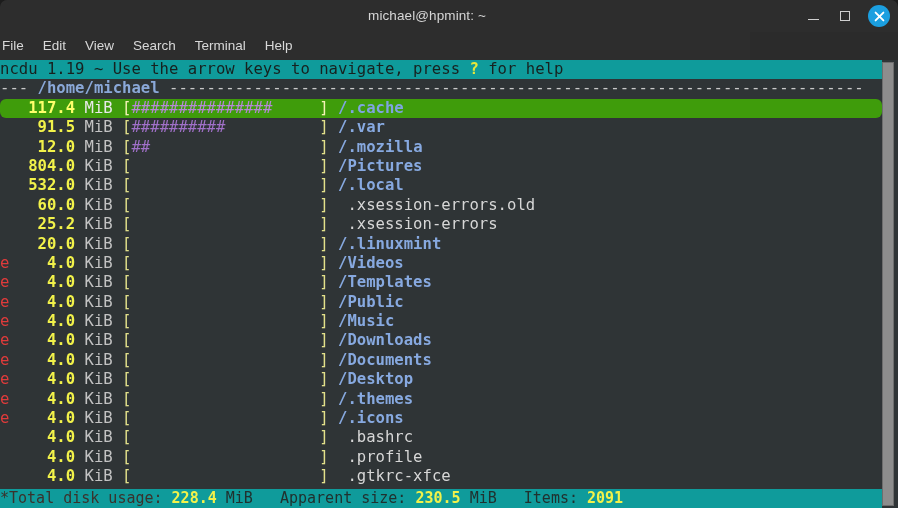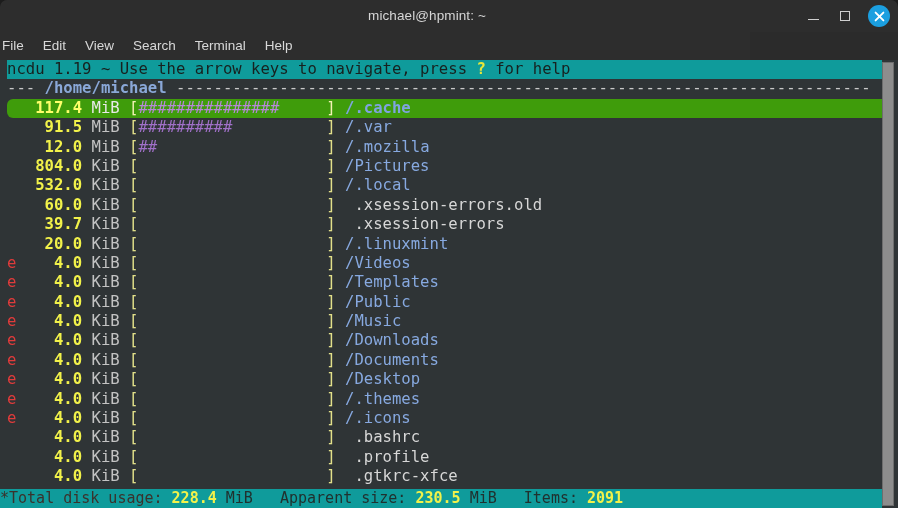--- a/index.html
+++ b/index.html
@@ -110,21 +110,21 @@
   .term {
     position: absolute;
     left: 0; top: 60px;
     width: 898px;
     height: 448px;
     background: #2f3436;
     overflow: hidden;
   }
   .screen {
     position: absolute;
-    left: 7px; top: 0;
+    left: 0; top: 0;
     width: 882px;
     height: 448px;
     overflow: hidden;
   }
 
   .line {
     height: 19.4px;
     line-height: 19.4px;
     font-size: 15.6px;
     white-space: pre;
@@ -169,21 +169,21 @@
   .row .flag { color: #e03b3b; }
   .row .flag-blank { color: transparent; }
   .row .size { color: #f2f24a; font-weight: bold; }
   .row.selected .size { color: #ffff6b; font-weight: bold; }
   .row .unit { color: #c3c3c3; }
   .row.selected .unit { color: #e9e9e9; }
   .row .brk { color: #e2e08a; }
   .row.selected .brk { color: #f4f2b6; }
   .row .hash { color: #a070c8; }
   .row.selected .hash { color: #b788d8; }
-  .row .dirname { color: #87a9e0; font-weight: normal; }
+  .row .dirname { color: #87a9e0; font-weight: bold; }
   .row.selected .dirname { color: #7fa4e0; font-weight: bold; }
   .row .filename { color: #d7d7d7; }
 
   
   .scrollbar {
     position: absolute;
     right: 4px;
     top: 0;
     width: 12px;
     height: 448px;
@@ -238,21 +238,21 @@
 
       <div class="line pathline"><span class="dash">--- </span><span class="pth">/home/michael</span><span class="dash" id="path-trail"> --------------------------------------------------------------------------</span></div>
 
       <div id="rows">
           <div class="line row selected"><span class="flag-blank"> </span><span>  </span><span class="size">117.4</span><span class="unit"> MiB </span><span class="brk">[</span><span class="hash">###############</span><span>     </span><span class="brk">]</span><span class="dirname"> /.cache</span></div>
           <div class="line row"><span class="flag-blank"> </span><span>   </span><span class="size">91.5</span><span class="unit"> MiB </span><span class="brk">[</span><span class="hash">##########</span><span>          </span><span class="brk">]</span><span class="dirname"> /.var</span></div>
           <div class="line row"><span class="flag-blank"> </span><span>   </span><span class="size">12.0</span><span class="unit"> MiB </span><span class="brk">[</span><span class="hash">##</span><span>                  </span><span class="brk">]</span><span class="dirname"> /.mozilla</span></div>
           <div class="line row"><span class="flag-blank"> </span><span>  </span><span class="size">804.0</span><span class="unit"> KiB </span><span class="brk">[</span><span class="hash"></span><span>                    </span><span class="brk">]</span><span class="dirname"> /Pictures</span></div>
           <div class="line row"><span class="flag-blank"> </span><span>  </span><span class="size">532.0</span><span class="unit"> KiB </span><span class="brk">[</span><span class="hash"></span><span>                    </span><span class="brk">]</span><span class="dirname"> /.local</span></div>
           <div class="line row"><span class="flag-blank"> </span><span>   </span><span class="size">60.0</span><span class="unit"> KiB </span><span class="brk">[</span><span class="hash"></span><span>                    </span><span class="brk">]</span><span class="filename">  .xsession-errors.old</span></div>
-          <div class="line row"><span class="flag-blank"> </span><span>   </span><span class="size">39.7</span><span class="unit"> KiB </span><span class="brk">[</span><span class="hash"></span><span>                    </span><span class="brk">]</span><span class="filename">  .xsession-errors</span></div>
+          <div class="line row"><span class="flag-blank"> </span><span>   </span><span class="size">25.2</span><span class="unit"> KiB </span><span class="brk">[</span><span class="hash"></span><span>                    </span><span class="brk">]</span><span class="filename">  .xsession-errors</span></div>
           <div class="line row"><span class="flag-blank"> </span><span>   </span><span class="size">20.0</span><span class="unit"> KiB </span><span class="brk">[</span><span class="hash"></span><span>                    </span><span class="brk">]</span><span class="dirname"> /.linuxmint</span></div>
           <div class="line row"><span class="flag">e</span><span>    </span><span class="size">4.0</span><span class="unit"> KiB </span><span class="brk">[</span><span class="hash"></span><span>                    </span><span class="brk">]</span><span class="dirname"> /Videos</span></div>
           <div class="line row"><span class="flag">e</span><span>    </span><span class="size">4.0</span><span class="unit"> KiB </span><span class="brk">[</span><span class="hash"></span><span>                    </span><span class="brk">]</span><span class="dirname"> /Templates</span></div>
           <div class="line row"><span class="flag">e</span><span>    </span><span class="size">4.0</span><span class="unit"> KiB </span><span class="brk">[</span><span class="hash"></span><span>                    </span><span class="brk">]</span><span class="dirname"> /Public</span></div>
           <div class="line row"><span class="flag">e</span><span>    </span><span class="size">4.0</span><span class="unit"> KiB </span><span class="brk">[</span><span class="hash"></span><span>                    </span><span class="brk">]</span><span class="dirname"> /Music</span></div>
           <div class="line row"><span class="flag">e</span><span>    </span><span class="size">4.0</span><span class="unit"> KiB </span><span class="brk">[</span><span class="hash"></span><span>                    </span><span class="brk">]</span><span class="dirname"> /Downloads</span></div>
           <div class="line row"><span class="flag">e</span><span>    </span><span class="size">4.0</span><span class="unit"> KiB </span><span class="brk">[</span><span class="hash"></span><span>                    </span><span class="brk">]</span><span class="dirname"> /Documents</span></div>
           <div class="line row"><span class="flag">e</span><span>    </span><span class="size">4.0</span><span class="unit"> KiB </span><span class="brk">[</span><span class="hash"></span><span>                    </span><span class="brk">]</span><span class="dirname"> /Desktop</span></div>
           <div class="line row"><span class="flag">e</span><span>    </span><span class="size">4.0</span><span class="unit"> KiB </span><span class="brk">[</span><span class="hash"></span><span>                    </span><span class="brk">]</span><span class="dirname"> /.themes</span></div>
           <div class="line row"><span class="flag">e</span><span>    </span><span class="size">4.0</span><span class="unit"> KiB </span><span class="brk">[</span><span class="hash"></span><span>                    </span><span class="brk">]</span><span class="dirname"> /.icons</span></div>

